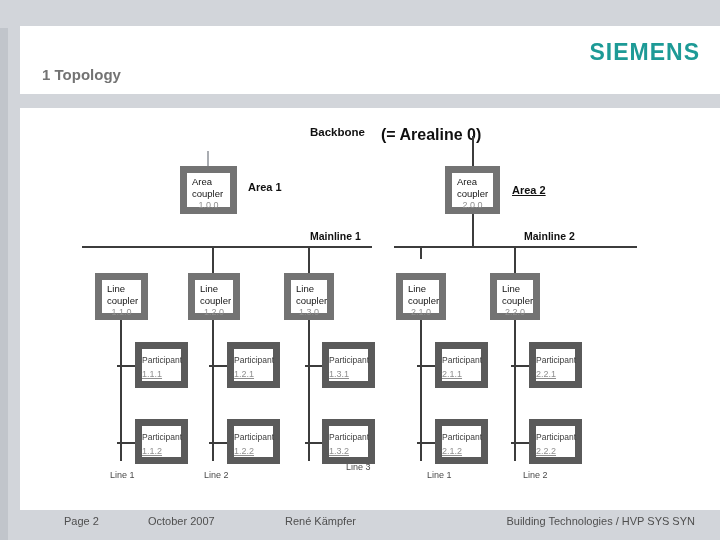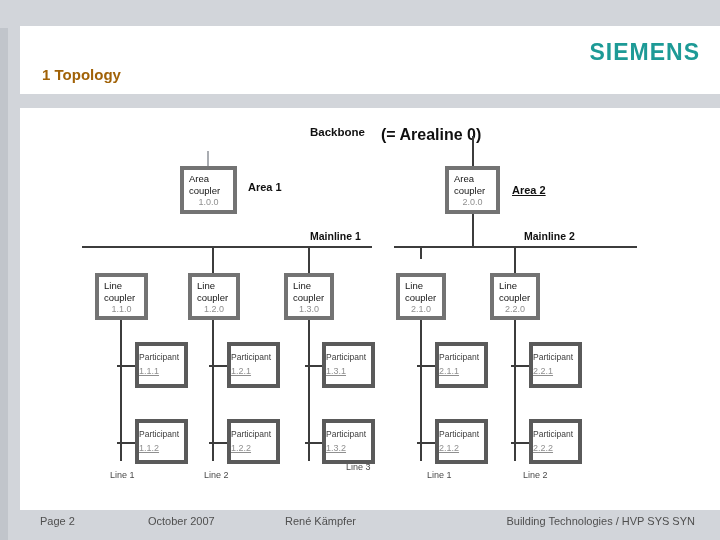--- a/index.html
+++ b/index.html
@@ -3,30 +3,30 @@
 <meta charset="utf-8">
 <style>
   html,body { margin:0; padding:0; }
   .slide {
     position:relative; width:720px; height:540px;
     background:#d2d5da; overflow:hidden;
     font-family:"Liberation Sans", sans-serif;
   }
   .left-strip { position:absolute; left:0; top:28px; width:8px; height:512px; background:#c1c5cb; }
   .header-band { position:absolute; left:20px; top:26px; width:700px; height:68px; background:#ffffff; }
-  .slide-title { position:absolute; left:22px; top:40px; font-size:15px; font-weight:bold; color:#a16207; }
+  .slide-title { position:absolute; left:22px; top:40px; font-size:15px; font-weight:bold; color:#737373; }
   .siemens-logo { position:absolute; right:20px; top:13px; font-size:23px; font-weight:bold; letter-spacing:1px; color:#1d9a96; }
   .content-area { position:absolute; left:20px; top:108px; width:700px; height:402px; background:#ffffff; }
 
   .vline { position:absolute; width:1.5px; background:#3c3c3c; }
   .hline { position:absolute; height:1.5px; background:#3c3c3c; }
   .mainline { position:absolute; height:2px; background:#3c3c3c; }
   .faint { background:#aaadb2; }
 
-  .box { position:absolute; background:#fff; border:4px solid #737373; box-sizing:border-box; }
+  .box { position:absolute; background:#fff; border:7px solid #737373; box-sizing:border-box; }
   .coupler-box { font-size:9.5px; line-height:11.5px; color:#141414; padding:3px 0 0 5px; }
   .coupler-box .addr { color:#8f8f8f; font-size:9px; text-align:center; padding-right:5px; margin-top:1px; }
   .p-box { border-color:#5a5a5a; font-size:8.5px; color:#3d3d3d; padding-top:6px; }
   .p-box .addr { color:#8f8f8f; font-size:9px; margin-top:4px;text-decoration:underline; }
 
   .bold-lbl { position:absolute; font-weight:bold; font-size:11px; color:#101010; white-space:nowrap; }
   .ml-lbl { font-size:10.5px; }
   .line-lbl { position:absolute; font-size:9px; color:#4a4a4a; white-space:nowrap; }
 
   .footer-text { position:absolute; top:515px; font-size:11px; color:#4f4f4f; white-space:nowrap; }
@@ -161,18 +161,18 @@
     <div>Participant</div>
     <div class="addr">2.2.2</div>
   </div>
 
   <div class="line-lbl" style="left:110px; top:470px;">Line 1</div>
   <div class="line-lbl" style="left:204px; top:470px;">Line 2</div>
   <div class="line-lbl" style="left:302px; top:462px;padding-left:44px;">Line 3</div>
   <div class="line-lbl" style="left:427px; top:470px;">Line 1</div>
   <div class="line-lbl" style="left:523px; top:470px;">Line 2</div>
 
-  <div class="footer-text" style="left:24px;padding-left:16px;">Page 2</div>
+  <div class="footer-text" style="left:48px;padding-left:16px;">Page 2</div>
   <div class="footer-text" style="left:148px;">October 2007</div>
   <div class="footer-text" style="left:285px;">René Kämpfer</div>
   <div class="footer-text" style="right:25px;">Building Technologies / HVP SYS SYN</div>
 
 </div>
 
 </body></html>

